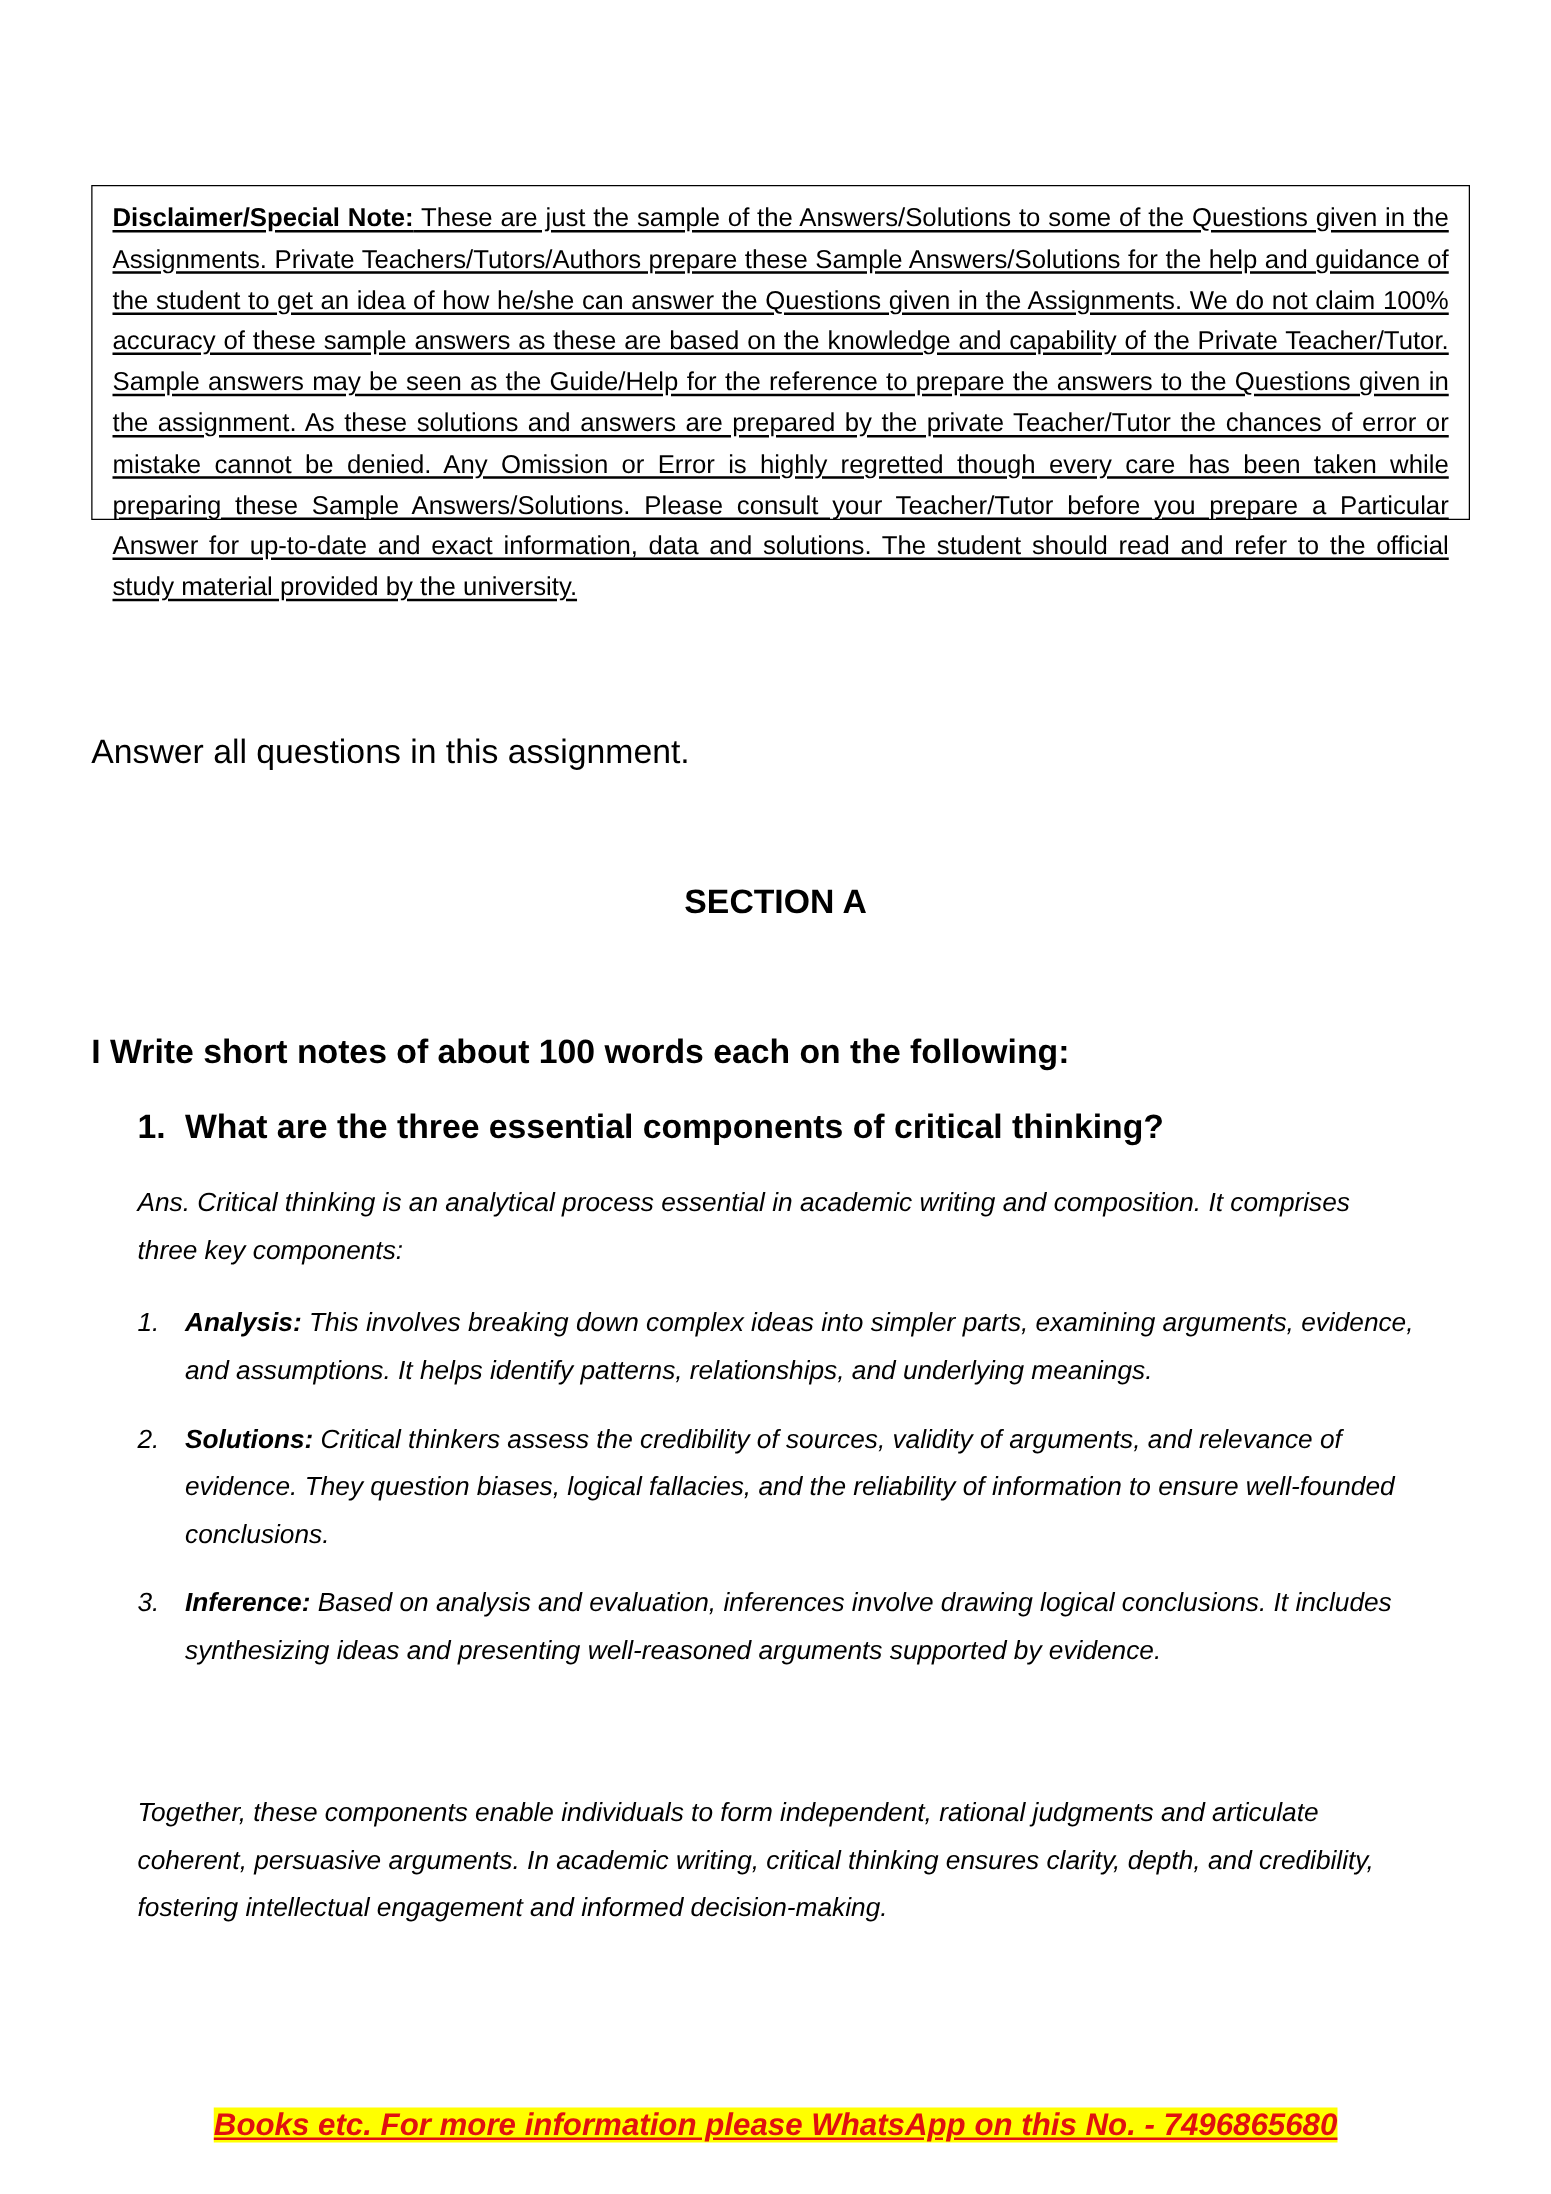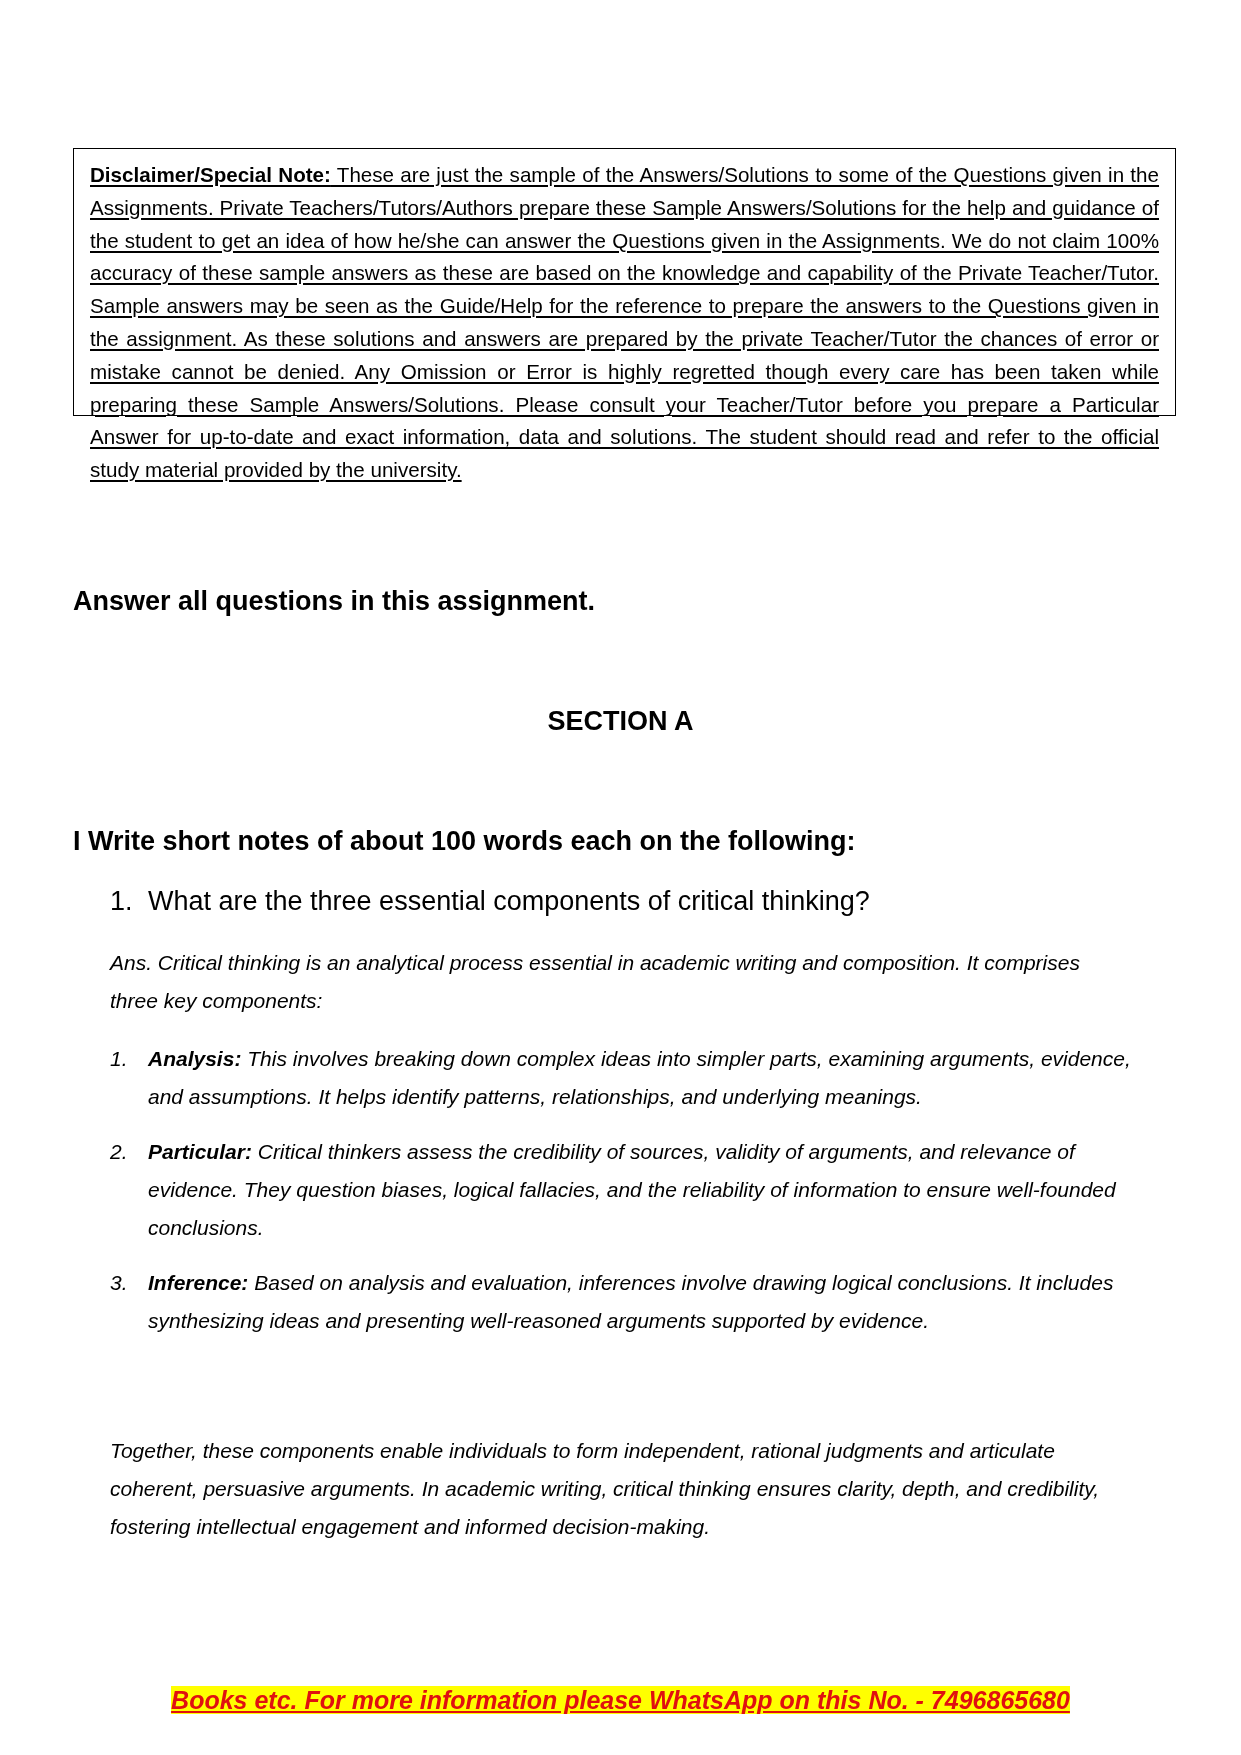--- a/index.html
+++ b/index.html
@@ -3,25 +3,25 @@
 <meta charset="utf-8">
 <style>
   html, body { margin: 0; padding: 0; background: #ffffff; }
   body { width: 1241px; height: 1755px; position: relative; overflow: hidden;
          font-family: "Liberation Sans", "DejaVu Sans", sans-serif; color: #000; }
   .disclaimer { position: absolute; left: 73px; top: 148px; width: 1103px; height: 268px;
                 border: 1.5px solid #000; box-sizing: border-box; padding: 10px 16px 0 16px; }
   .disclaimer p { margin: 0; font-size: 20.6px; line-height: 32.8px; text-align: justify;
                   text-decoration: underline; text-underline-offset: 3px; }
   .disclaimer b { font-weight: bold; }
-  .h-answer { position: absolute; left: 73px; top: 586px; font-size: 27px; font-weight: bold; margin: 0; }
+  .h-answer { position: absolute; left: 73px; top: 586px; font-size: 27px; font-weight: normal; margin: 0; }
   .h-section { position: absolute; left: 0; width: 1241px; top: 706px; text-align: center;
                font-size: 27px; font-weight: bold; margin: 0; }
   .h-instr { position: absolute; left: 73px; top: 826px; font-size: 27px; font-weight: bold; margin: 0; }
-  .q-title { position: absolute; left: 110px; top: 886px; font-size: 27px; font-weight: normal; margin: 0; }
+  .q-title { position: absolute; left: 110px; top: 886px; font-size: 27px; font-weight: bold; margin: 0; }
   .q-title .num { display: inline-block; width: 38px; }
   .body-text { font-size: 21px; line-height: 38px; margin: 0; font-style: italic; }
   .ans-intro { position: absolute; left: 110px; top: 944px; width: 1020px; }
   .ans-list { position: absolute; left: 110px; top: 1040px; width: 1030px; margin: 0; padding: 0; list-style: none; }
   .ans-list li { position: relative; padding-left: 38px; margin-bottom: 17px; }
   .ans-list li .n { position: absolute; left: 0; top: 0; }
   .conclusion { position: absolute; left: 110px; top: 1432px; width: 1030px; }
   .promo { position: absolute; left: 0; width: 1241px; top: 1648px; text-align: center;
            font-size: 25px; font-weight: bold; font-style: italic; color: #e01010; line-height: 35px; }
   .promo span { background: #ffff00; text-decoration: underline; text-decoration-color: #e01010; }
@@ -36,21 +36,21 @@
 <h2 class="h-answer">Answer all questions in this assignment.</h2>
 <h2 class="h-section">SECTION A</h2>
 <h2 class="h-instr">I Write short notes of about 100 words each on the following:</h2>
 
 <h3 class="q-title"><span class="num">1.</span><span>What are the three essential components of critical thinking?</span></h3>
 
 <p class="body-text ans-intro">Ans. Critical thinking is an analytical process essential in academic writing and composition. It comprises three key components:</p>
 
 <ol class="body-text ans-list">
   <li><span class="n">1.</span><b>Analysis:</b><span> This involves breaking down complex ideas into simpler parts, examining arguments, evidence, and assumptions. It helps identify patterns, relationships, and underlying meanings.</span></li>
-  <li><span class="n">2.</span><b>Particular:</b><span> Critical thinkers assess the credibility of sources, validity of arguments, and relevance of evidence. They question biases, logical fallacies, and the reliability of information to ensure well-founded conclusions.</span></li>
+  <li><span class="n">2.</span><b>Solutions:</b><span> Critical thinkers assess the credibility of sources, validity of arguments, and relevance of evidence. They question biases, logical fallacies, and the reliability of information to ensure well-founded conclusions.</span></li>
   <li><span class="n">3.</span><b>Inference:</b><span> Based on analysis and evaluation, inferences involve drawing logical conclusions. It includes synthesizing ideas and presenting well-reasoned arguments supported by evidence.</span></li>
 </ol>
 
 <p class="body-text conclusion">Together, these components enable individuals to form independent, rational judgments and articulate coherent, persuasive arguments. In academic writing, critical thinking ensures clarity, depth, and credibility, fostering intellectual engagement and informed decision-making.</p>
 
 <div class="promo">
   <br>
   <span>Books etc. For more information please WhatsApp on this No. - 7496865680</span>
 </div>
 

